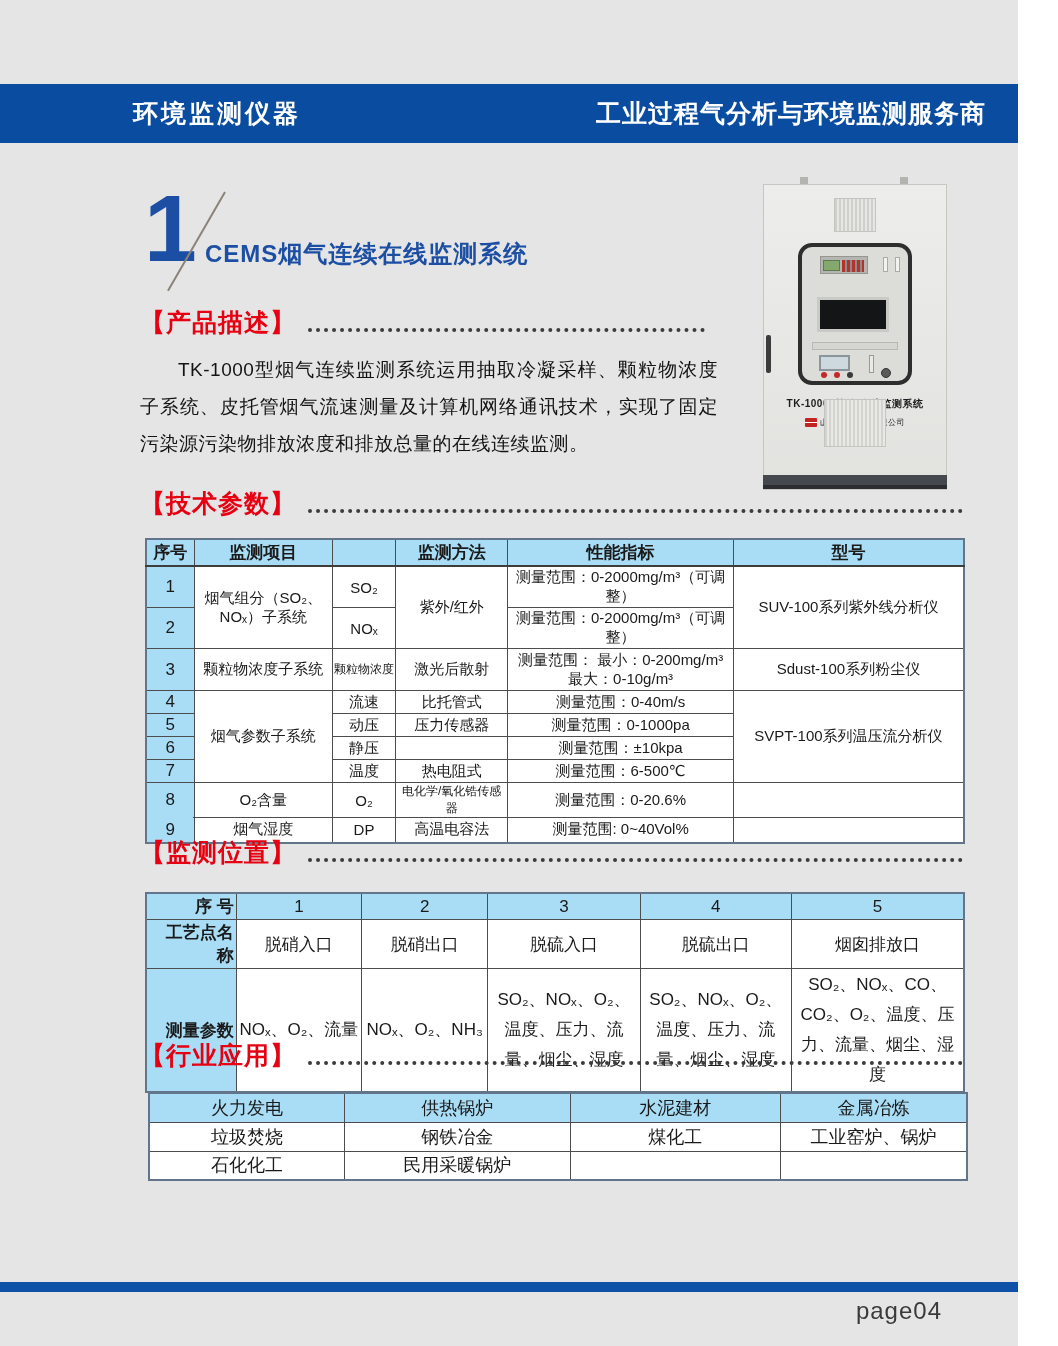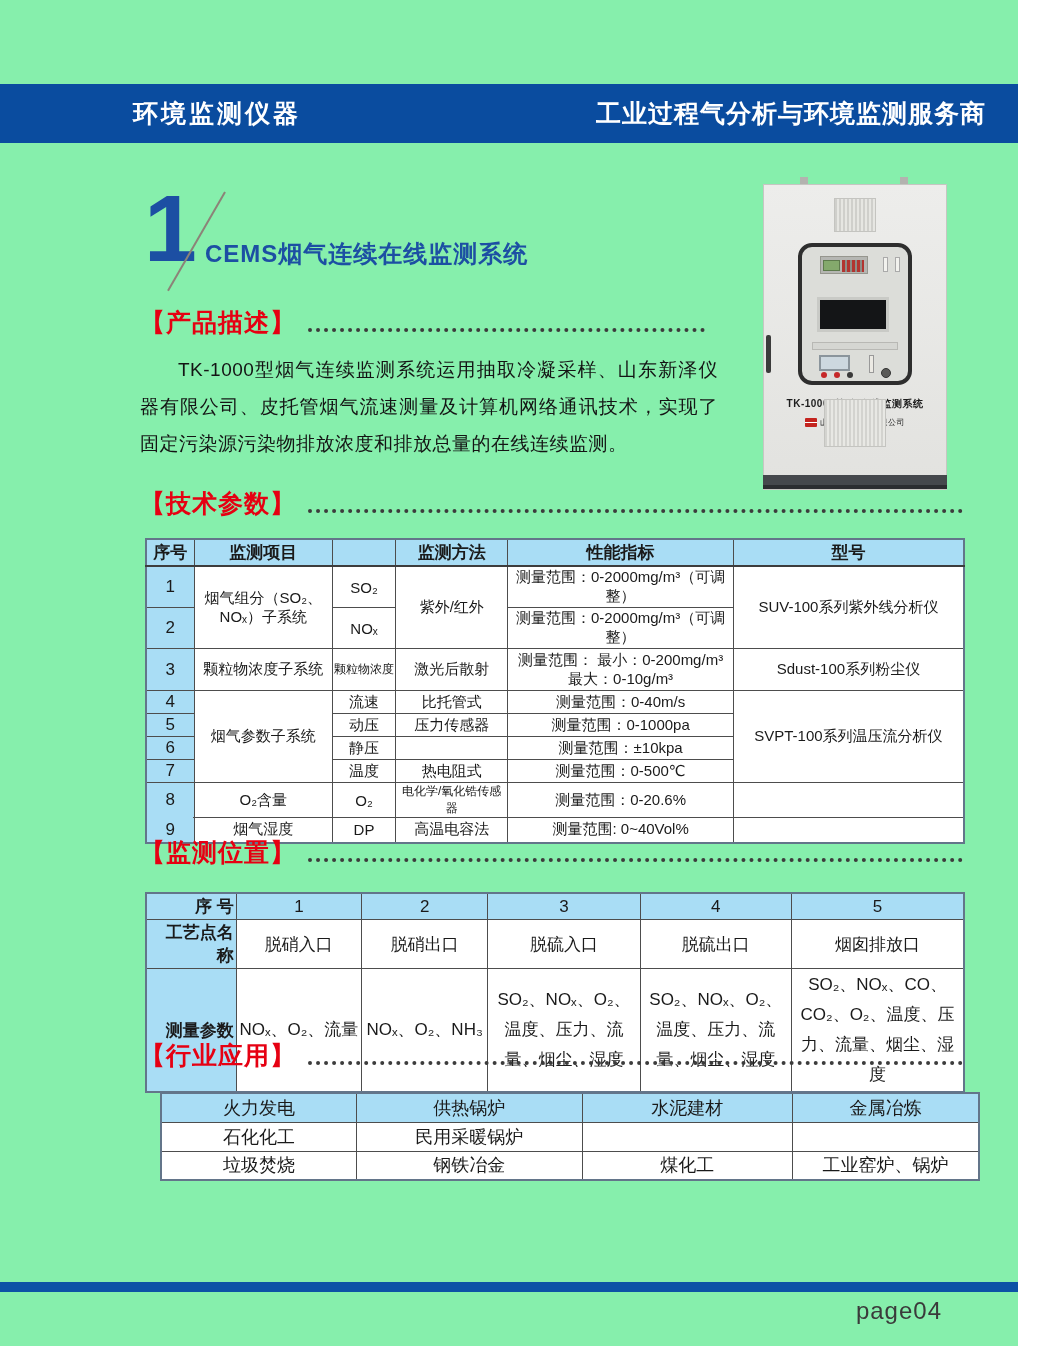--- a/index.html
+++ b/index.html
@@ -1,18 +1,18 @@
 <!DOCTYPE html>
 <html><head>
 <meta charset="utf-8">
 <style>
   * { margin:0; padding:0; box-sizing:border-box; }
   html,body { background:#ffffff; }
   .page {
-    position:relative; width:1018px; height:1346px; background:#86efac;
+    position:relative; width:1018px; height:1346px; background:#e5e5e5;
     font-family:"Liberation Sans","DejaVu Sans",sans-serif; overflow:hidden;
   }
 
   
   .top-bar { position:absolute; top:84px; left:0; width:1058px; height:59px; background:#0a4c9f; }
   .top-bar .lt { position:absolute; left:133px; top:0; line-height:59px; color:#fff; font-size:25px; font-weight:bold; letter-spacing:3px; }
   .top-bar .rt { position:absolute; right:72px; top:0; line-height:59px; color:#fff; font-size:25px; font-weight:bold; letter-spacing:1px; }
 
   
   .big-number { position:absolute; left:144px; top:183px; font-size:95px; line-height:0.95; font-weight:bold; color:#1c4fa3; }
@@ -42,21 +42,21 @@
   .tech-table tr.head td { font-size:17px; font-weight:bold; border-bottom:2px solid #3d3d3d; }
   .tech-table td.no { font-size:17px; }
   .tech-table td.small { font-size:12px; padding:0; }
   .hang-cell { position:absolute; left:147px; top:805px; width:46px; height:17px; background:#a9ddf5; }
 
   .pos-table { position:absolute; left:145px; top:892px; width:820px; border:2px solid #63758a; }
   .pos-table td { font-size:17px; padding:1px 2px; }
   .pos-table td.lbl { font-weight:bold;text-align:right; }
   .pos-table td.params { line-height:30px; }
 
-  .ind-table { position:absolute; left:160px; top:1092px; width:820px; border:2px solid #63758a; }
+  .ind-table { position:absolute; left:148px; top:1092px; width:820px; border:2px solid #63758a; }
   .ind-table td { font-size:18px; padding:1px 2px; }
 
   
   .photo { position:absolute; left:742px; top:176px; width:228px; height:318px; }
   .cab-hook { position:absolute; top:1px; width:8px; height:8px; background:#b3b3af; }
   .cab-body { position:absolute; left:21px; right:23px; top:8px; bottom:4px; background:linear-gradient(#ededeb,#e2e2df); border:1px solid #c6c6c2; }
   .cab-vent-top { position:absolute; top:13px; left:50%; transform:translateX(-50%); width:42px; height:34px;
         background:repeating-linear-gradient(90deg,#cfcfcb 0 2px,#e6e6e2 2px 4px); border:1px solid #c4c4c0; }
   .cab-window { position:absolute; top:58px; left:50%; transform:translateX(-50%); width:114px; height:142px;
         border:4px solid #2e2e2e; border-radius:14px; background:#dcddd9; }
@@ -131,21 +131,21 @@
       </div>
       <div class="cab-vent-bottom"></div>
       <div class="cab-base"></div>
     </div>
   </div>
 
   <div class="sec sec-desc">
     <span class="lab">【产品描述】</span>
     <span class="dots"></span>
   </div>
-  <div class="para">TK-1000型烟气连续监测系统运用抽取冷凝采样、山东新泽仪器有限公司、皮托管烟气流速测量及计算机网络通讯技术，实现了固定污染源污染物排放浓度和排放总量的在线连续监测。</div>
+  <div class="para">TK-1000型烟气连续监测系统运用抽取冷凝采样、颗粒物浓度子系统、皮托管烟气流速测量及计算机网络通讯技术，实现了固定污染源污染物排放浓度和排放总量的在线连续监测。</div>
 
   <div class="sec sec-tech">
     <span class="lab">【技术参数】</span>
     <span class="dots"></span>
   </div>
 
   <table class="tech-table">
     <colgroup>
         <col style="width:48px">
         <col style="width:138px">
@@ -203,21 +203,21 @@
     <tr style="height:22px;">
       <td class="blue no">6</td>
       <td>静压</td>
       <td></td>
       <td>测量范围：±10kpa</td>
     </tr>
     <tr style="height:22px;">
       <td class="blue no">7</td>
       <td>温度</td>
       <td>热电阻式</td>
-      <td>测量范围：0-500℃</td>
+      <td>测量范围：6-500℃</td>
     </tr>
     <tr style="height:25px;">
       <td class="blue no">8</td>
       <td>O₂含量</td>
       <td>O₂</td>
       <td class="small">电化学/氧化锆传感器</td>
       <td>测量范围：0-20.6%</td>
       <td></td>
     </tr>
     <tr style="height:25px;">
@@ -287,30 +287,30 @@
         <col style="width:186px">
       </colgroup>
     <tbody>
         <tr style="height:29px;">
       <td class="blue">火力发电</td>
       <td class="blue">供热锅炉</td>
       <td class="blue">水泥建材</td>
       <td class="blue">金属冶炼</td>
     </tr>
     <tr style="height:29px;">
-      <td>石化化工</td>
-      <td>民用采暖锅炉</td>
-      <td></td>
-      <td></td>
-    </tr>
-    <tr style="height:29px;">
       <td>垃圾焚烧</td>
       <td>钢铁冶金</td>
       <td>煤化工</td>
       <td>工业窑炉、锅炉</td>
     </tr>
+    <tr style="height:29px;">
+      <td>石化化工</td>
+      <td>民用采暖锅炉</td>
+      <td></td>
+      <td></td>
+    </tr>
   </tbody>
     </table>
 
   <div class="foot-bar"></div>
   <div class="page-num">page04</div>
 
 </div>
 
 </body></html>

